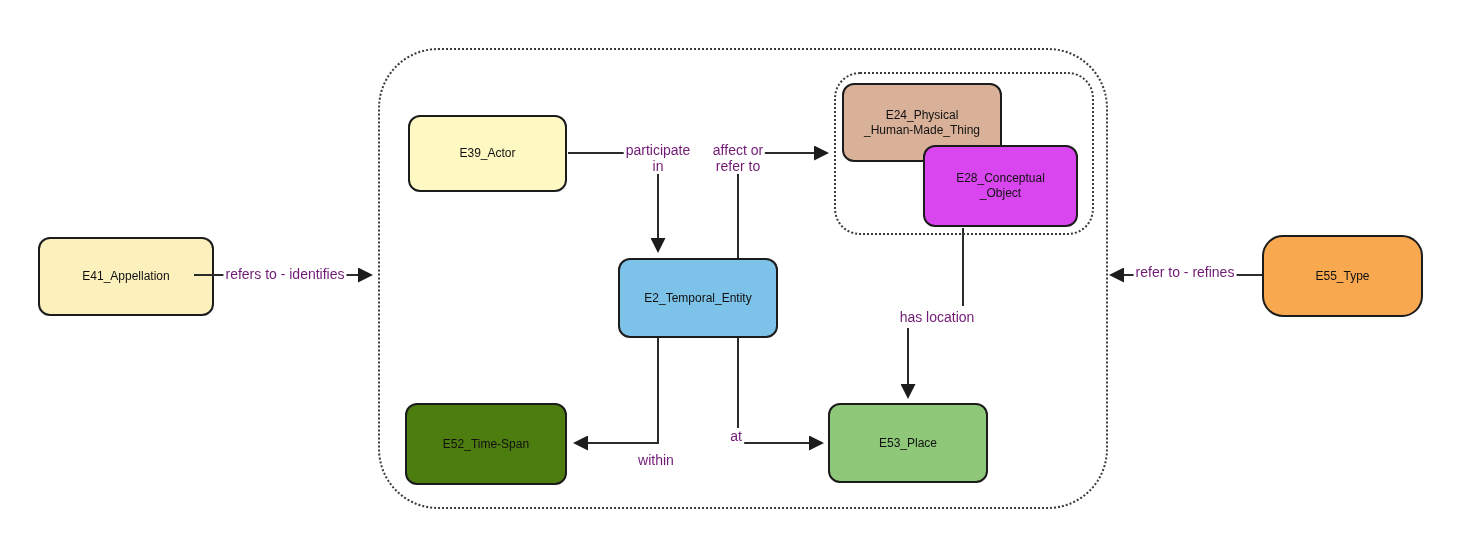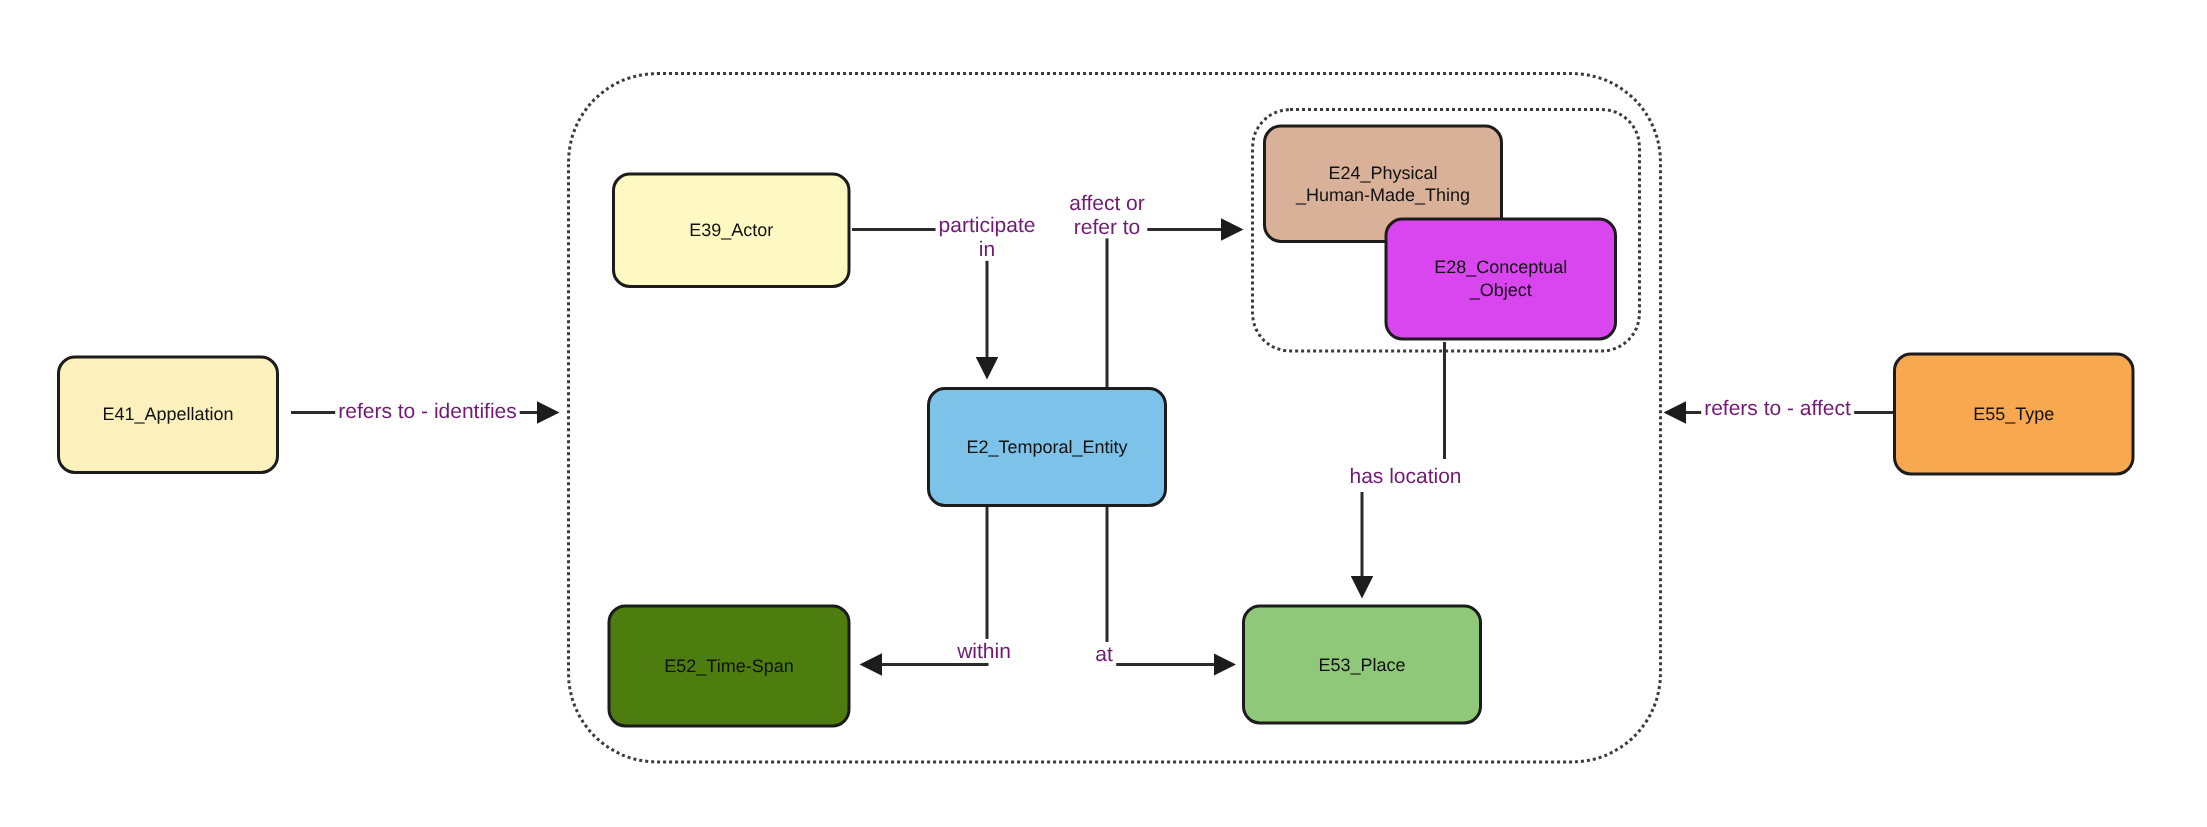--- a/index.html
+++ b/index.html
@@ -38,21 +38,21 @@
     flex-direction: column;
     align-items: center;
     justify-content: center;
     text-align: center;
     font-weight: 400;
     font-size: 12px;
     line-height: 1.25;
     color: #111111;
     box-sizing: border-box;
   }
-  .node.e41 { left: 38px;   top: 237px; width: 148px; height: 79px; }
+  .node.e41 { left: 38px;   top: 237px; width: 176px; height: 79px; }
   .node.e39 { left: 408px;  top: 115px; width: 159px; height: 77px; }
   .node.e24 { left: 842px;  top: 83px;  width: 160px; height: 79px; z-index: 2; }
   .node.e28 { left: 923px;  top: 145px; width: 155px; height: 82px; z-index: 3; }
   .node.e2  { left: 618px;  top: 258px; width: 160px; height: 80px; justify-content: center; }
   .node.e52 { left: 405px;  top: 403px; width: 162px; height: 82px; }
   .node.e53 { left: 828px;  top: 403px; width: 160px; height: 80px; }
   .node.e55 { left: 1262px; top: 235px; width: 161px; height: 82px; }
   .edges-svg {
     position: absolute;
     left: 0; top: 0;
@@ -67,22 +67,22 @@
     font-size: 14px;
     font-weight: 400;
     line-height: 1.15;
     text-align: center;
     white-space: nowrap;
     padding: 0 2px;
     z-index: 5;
   }
   .edge-label.l-refers-identifies { left: 285px;  top: 274px; }
   .edge-label.l-participate       { left: 658px;  top: 158px; }
-  .edge-label.l-affect            { left: 738px;  top: 143px; }
-  .edge-label.l-within            { left: 656px;  top: 434px; }
+  .edge-label.l-affect            { left: 738px;  top: 158px; }
+  .edge-label.l-within            { left: 656px;  top: 460px; }
   .edge-label.l-at                { left: 736px;  top: 436px; }
   .edge-label.l-has-location      { left: 937px;  top: 317px; }
   .edge-label.l-refers-refines    { left: 1185px; top: 272px; }
 </style>
 </head>
 <body>
 
 <div class="canvas">
 
   <div class="group-frame big"></div>
@@ -127,21 +127,21 @@
   </div>
 
   <div class="node e52" style="background-color: #4d7c0f;">
     <span>E52_Time-Span</span>
   </div>
 
   <div class="node e53" style="background-color: rgb(144, 200, 122);">
     <span>E53_Place</span>
   </div>
 
-  <div class="node e55" style="background-color: rgb(248, 168, 79);">
+  <div class="node e55" style="background-color: rgb(248, 168, 79); border-radius: 21px;">
     <span>E55_Type</span>
   </div>
 
   <div class="edge-label l-refers-identifies">refers to - identifies</div>
 
   <div class="edge-label l-participate">
     <div>participate</div>
     <div>in</div>
   </div>
 
@@ -149,15 +149,15 @@
     <div>affect or</div>
     <div>refer to</div>
   </div>
 
   <div class="edge-label l-within">within</div>
 
   <div class="edge-label l-at">at</div>
 
   <div class="edge-label l-has-location">has location</div>
 
-  <div class="edge-label l-refers-refines">refers to - affect</div>
+  <div class="edge-label l-refers-refines">refer to - refines</div>
 
 </div>
 
 </body></html>

